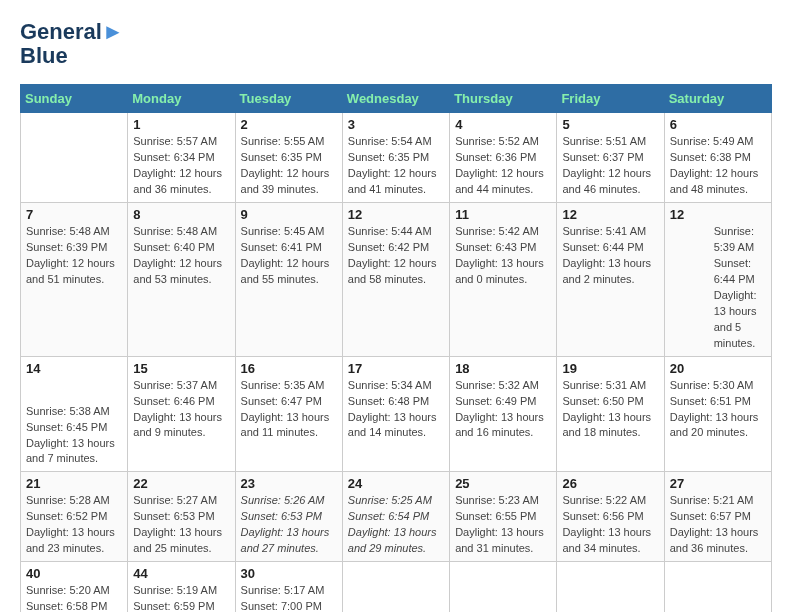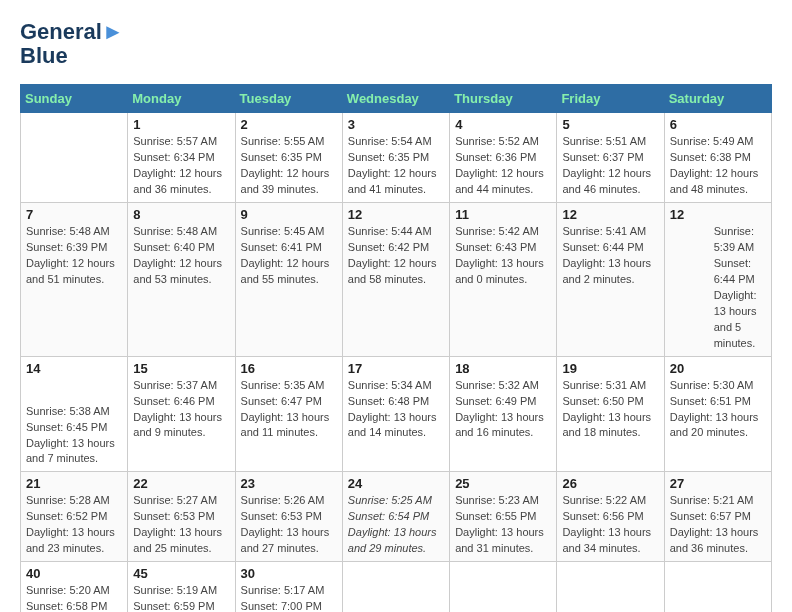--- a/index.html
+++ b/index.html
@@ -273,21 +273,21 @@
         </td>
         <td>
           <div class="day-num">22</div>
           <div class="day-info" style="white-space: pre-line;">Sunrise: 5:27 AM
 Sunset: 6:53 PM
 Daylight: 13 hours
 and 25 minutes.</div>
         </td>
         <td>
           <div class="day-num">23</div>
-          <div class="day-info" style="white-space: pre-line;">Sunrise: 5:26 AM
+          <div class="day-info" style="white-space: pre-line; font-style: italic;">Sunrise: 5:26 AM
 Sunset: 6:53 PM
 Daylight: 13 hours
 and 27 minutes.</div>
         </td>
         <td>
           <div class="day-num">24</div>
           <div class="day-info" style="white-space: pre-line; font-style: italic;">Sunrise: 5:25 AM
 Sunset: 6:54 PM
 Daylight: 13 hours
 and 29 minutes.</div>
@@ -316,21 +316,21 @@
       </tr>
       <tr>
         <td>
           <div class="day-num">40</div>
           <div class="day-info" style="white-space: pre-line;">Sunrise: 5:20 AM
 Sunset: 6:58 PM
 Daylight: 13 hours
 and 38 minutes.</div>
         </td>
         <td>
-          <div class="day-num">45</div>
+          <div class="day-num">44</div>
           <div class="day-info" style="white-space: pre-line;">Sunrise: 5:19 AM
 Sunset: 6:59 PM
 Daylight: 13 hours
 and 40 minutes.</div>
         </td>
         <td>
           <div class="day-num">30</div>
           <div class="day-info" style="white-space: pre-line;">Sunrise: 5:17 AM
 Sunset: 7:00 PM
 Daylight: 13 hours

